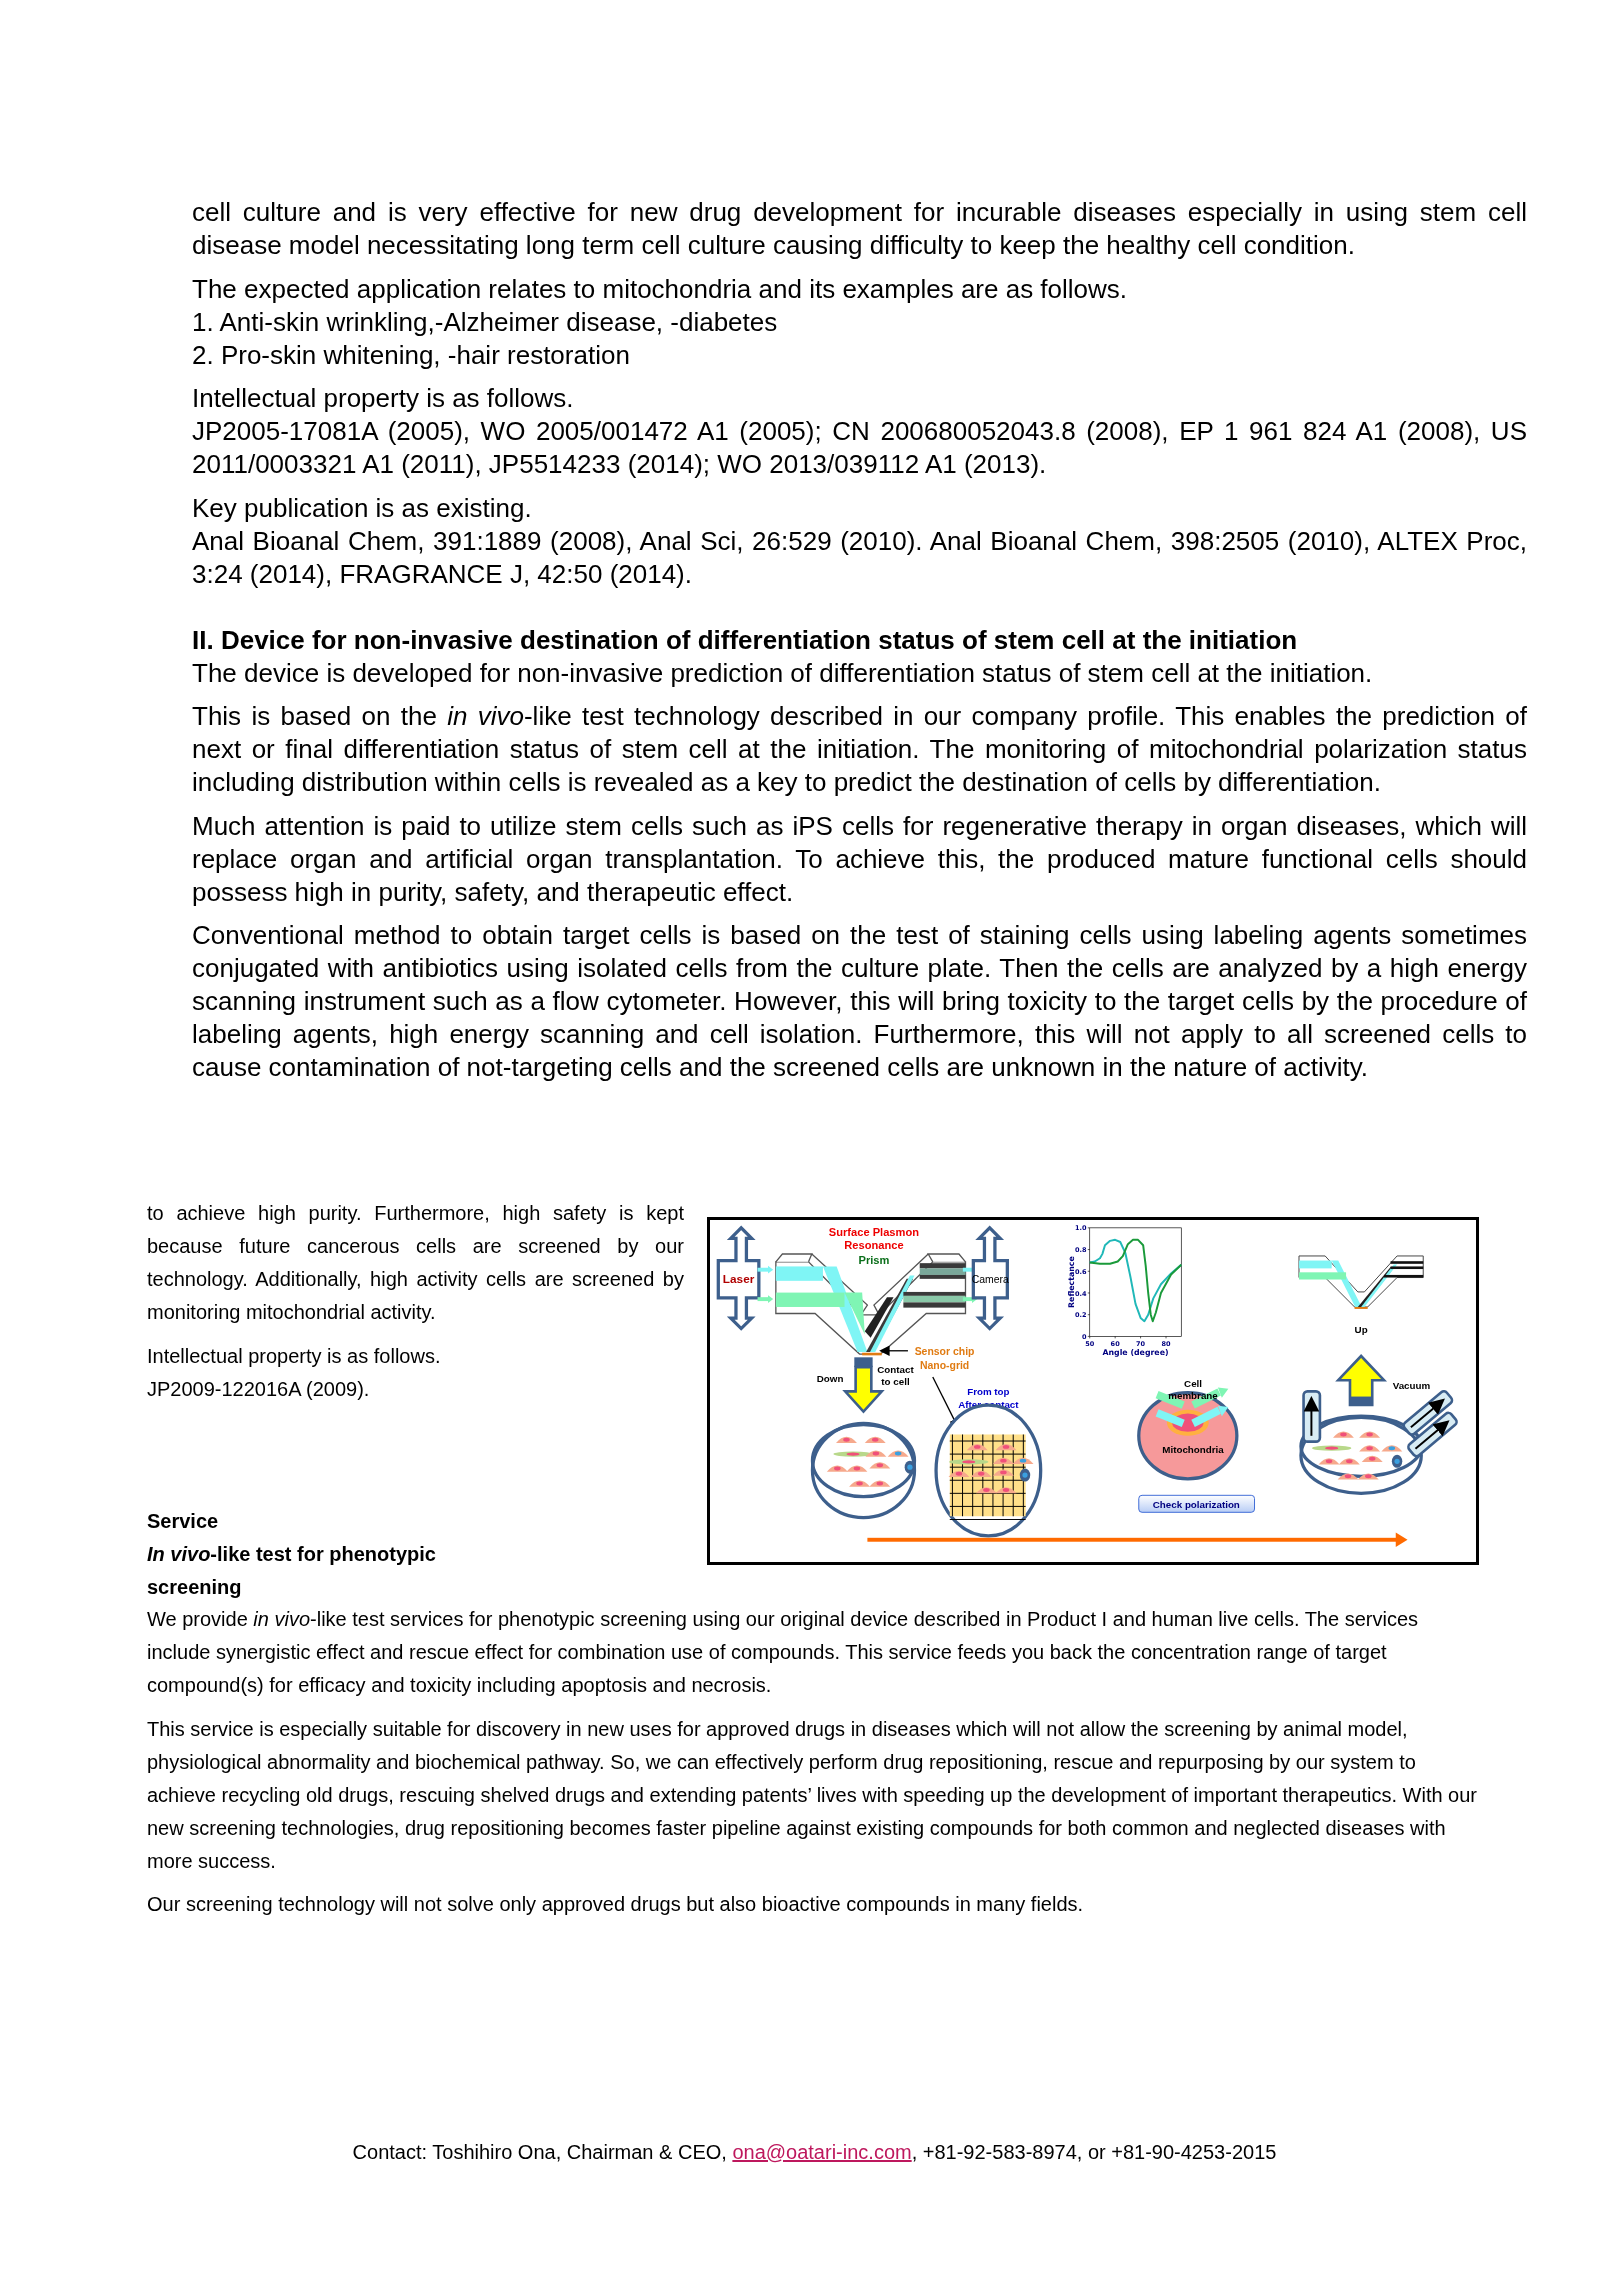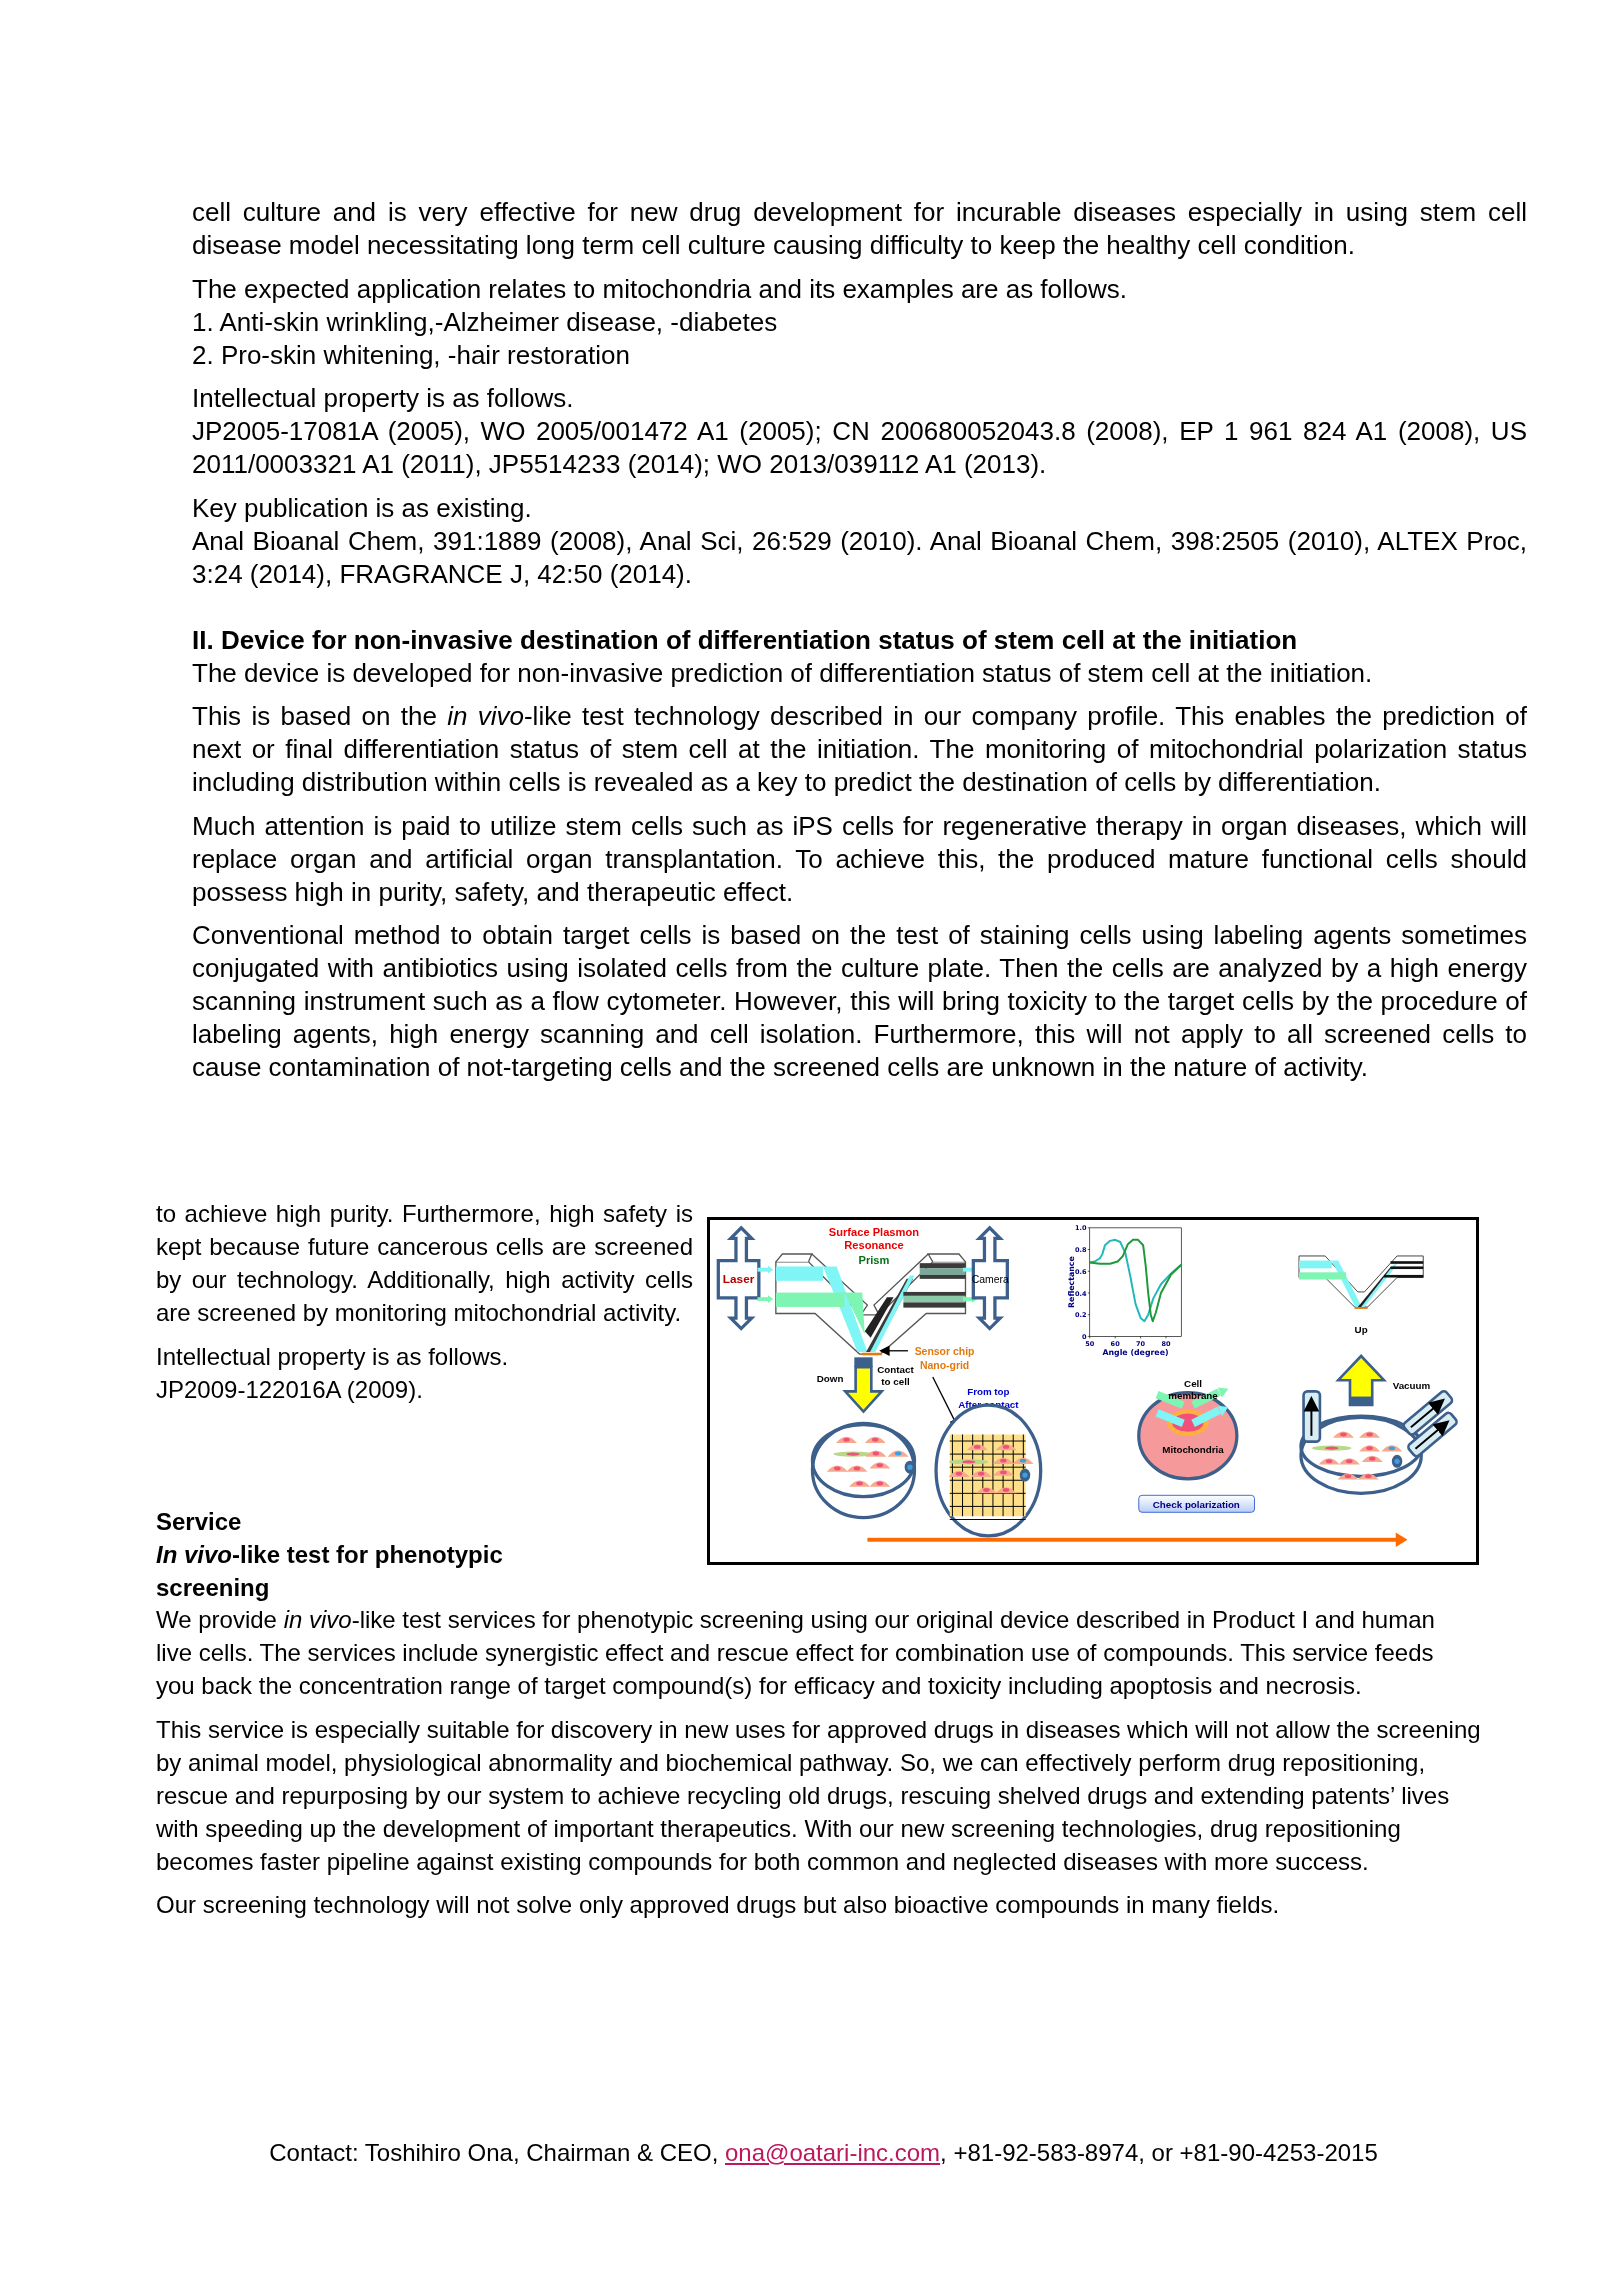--- a/index.html
+++ b/index.html
@@ -7,21 +7,21 @@
          font-family: "Liberation Sans", sans-serif; color: #000; }
   .page { position: absolute; left: 0; top: 0; width: 1623px; height: 2295px; }
   .col { position: absolute; left: 165px; width: 1335px; font-size: 26px; line-height: 33px; margin-left: 27px; }
   p { margin: 0; }
   .just { text-align: justify; }
   .gap { height: 10.5px; }
   .biggap { height: 33px; }
   .b { font-weight: bold; }
   .u { }
   .i { font-style: italic; }
-  .block { position: absolute; left: 156px; font-size: 24px; line-height: 33px; }
+  .block { position: absolute; left: 147px; font-size: 20px; line-height: 33px; }
   .link { color: #be185d; text-decoration: underline; }
 
   
   .figure { position: absolute; left: 707px; top: 1217px; width: 766px; height: 342px;
             border: 3.9px solid #000; background: #fff; }
   .figure svg { position: absolute; left: 0; top: 0; }
   .lbl { font-family: "Liberation Sans", sans-serif; font-weight: bold; }
 </style>
 </head>
 <body>

